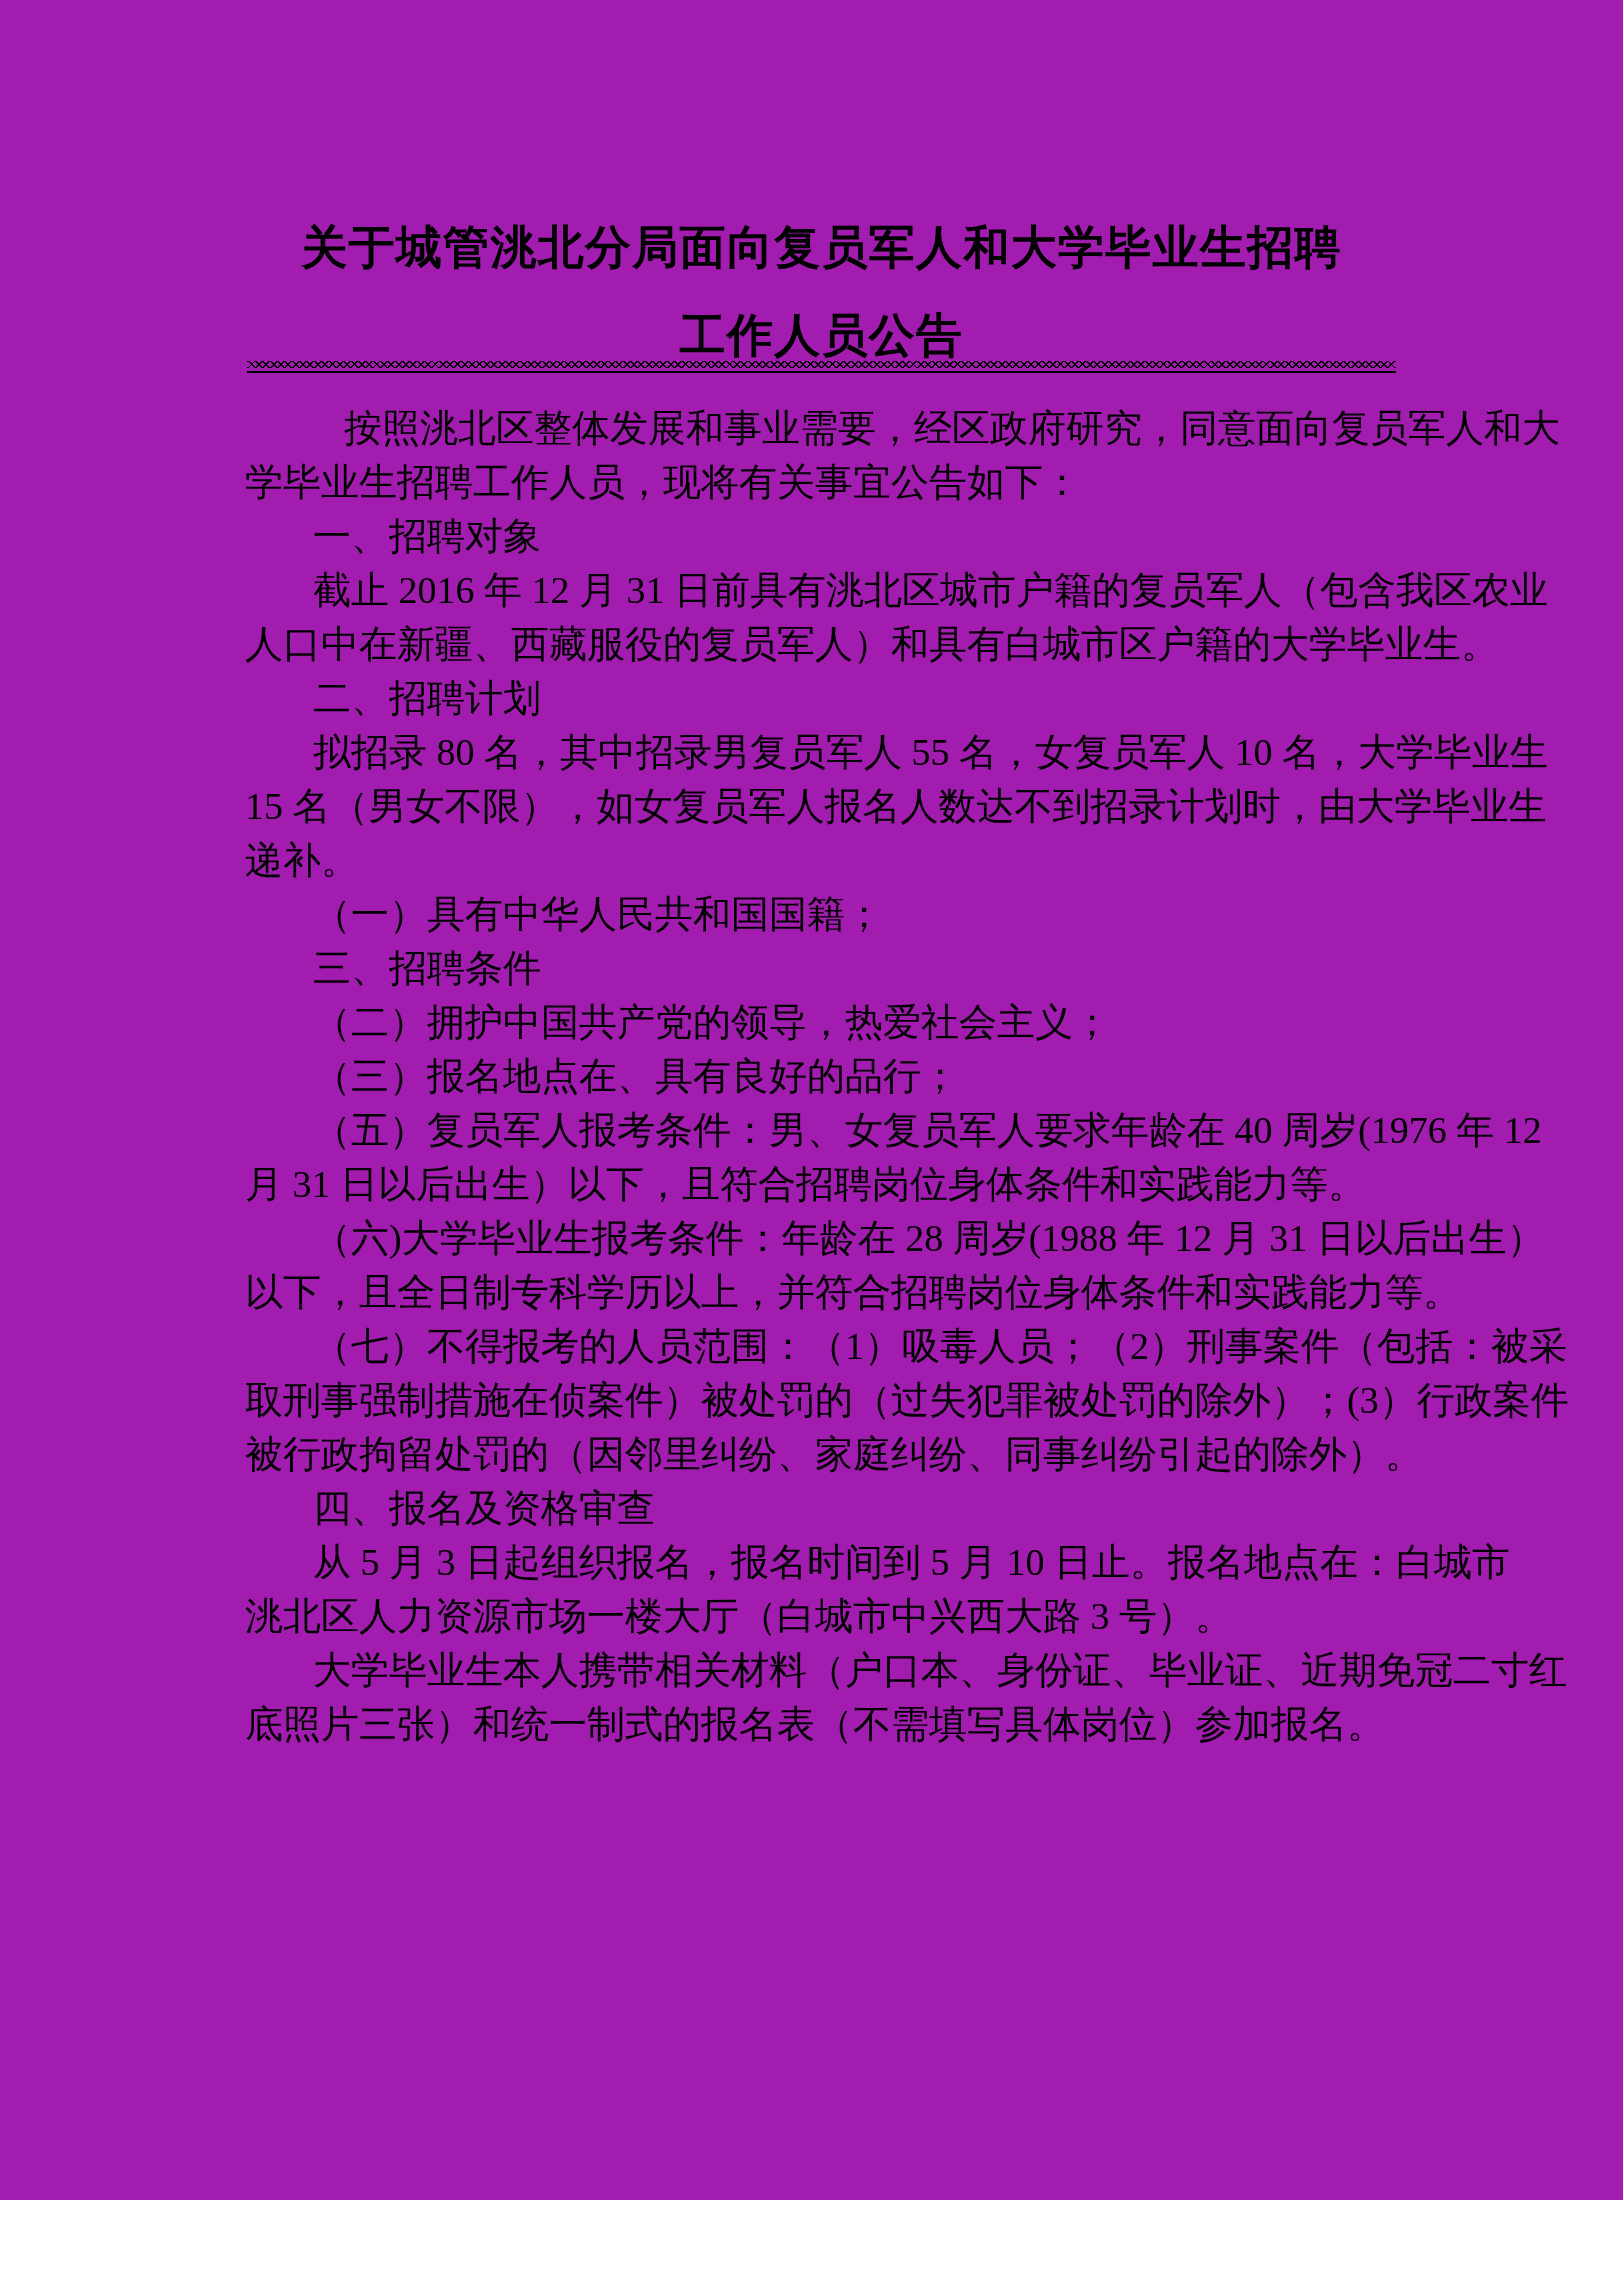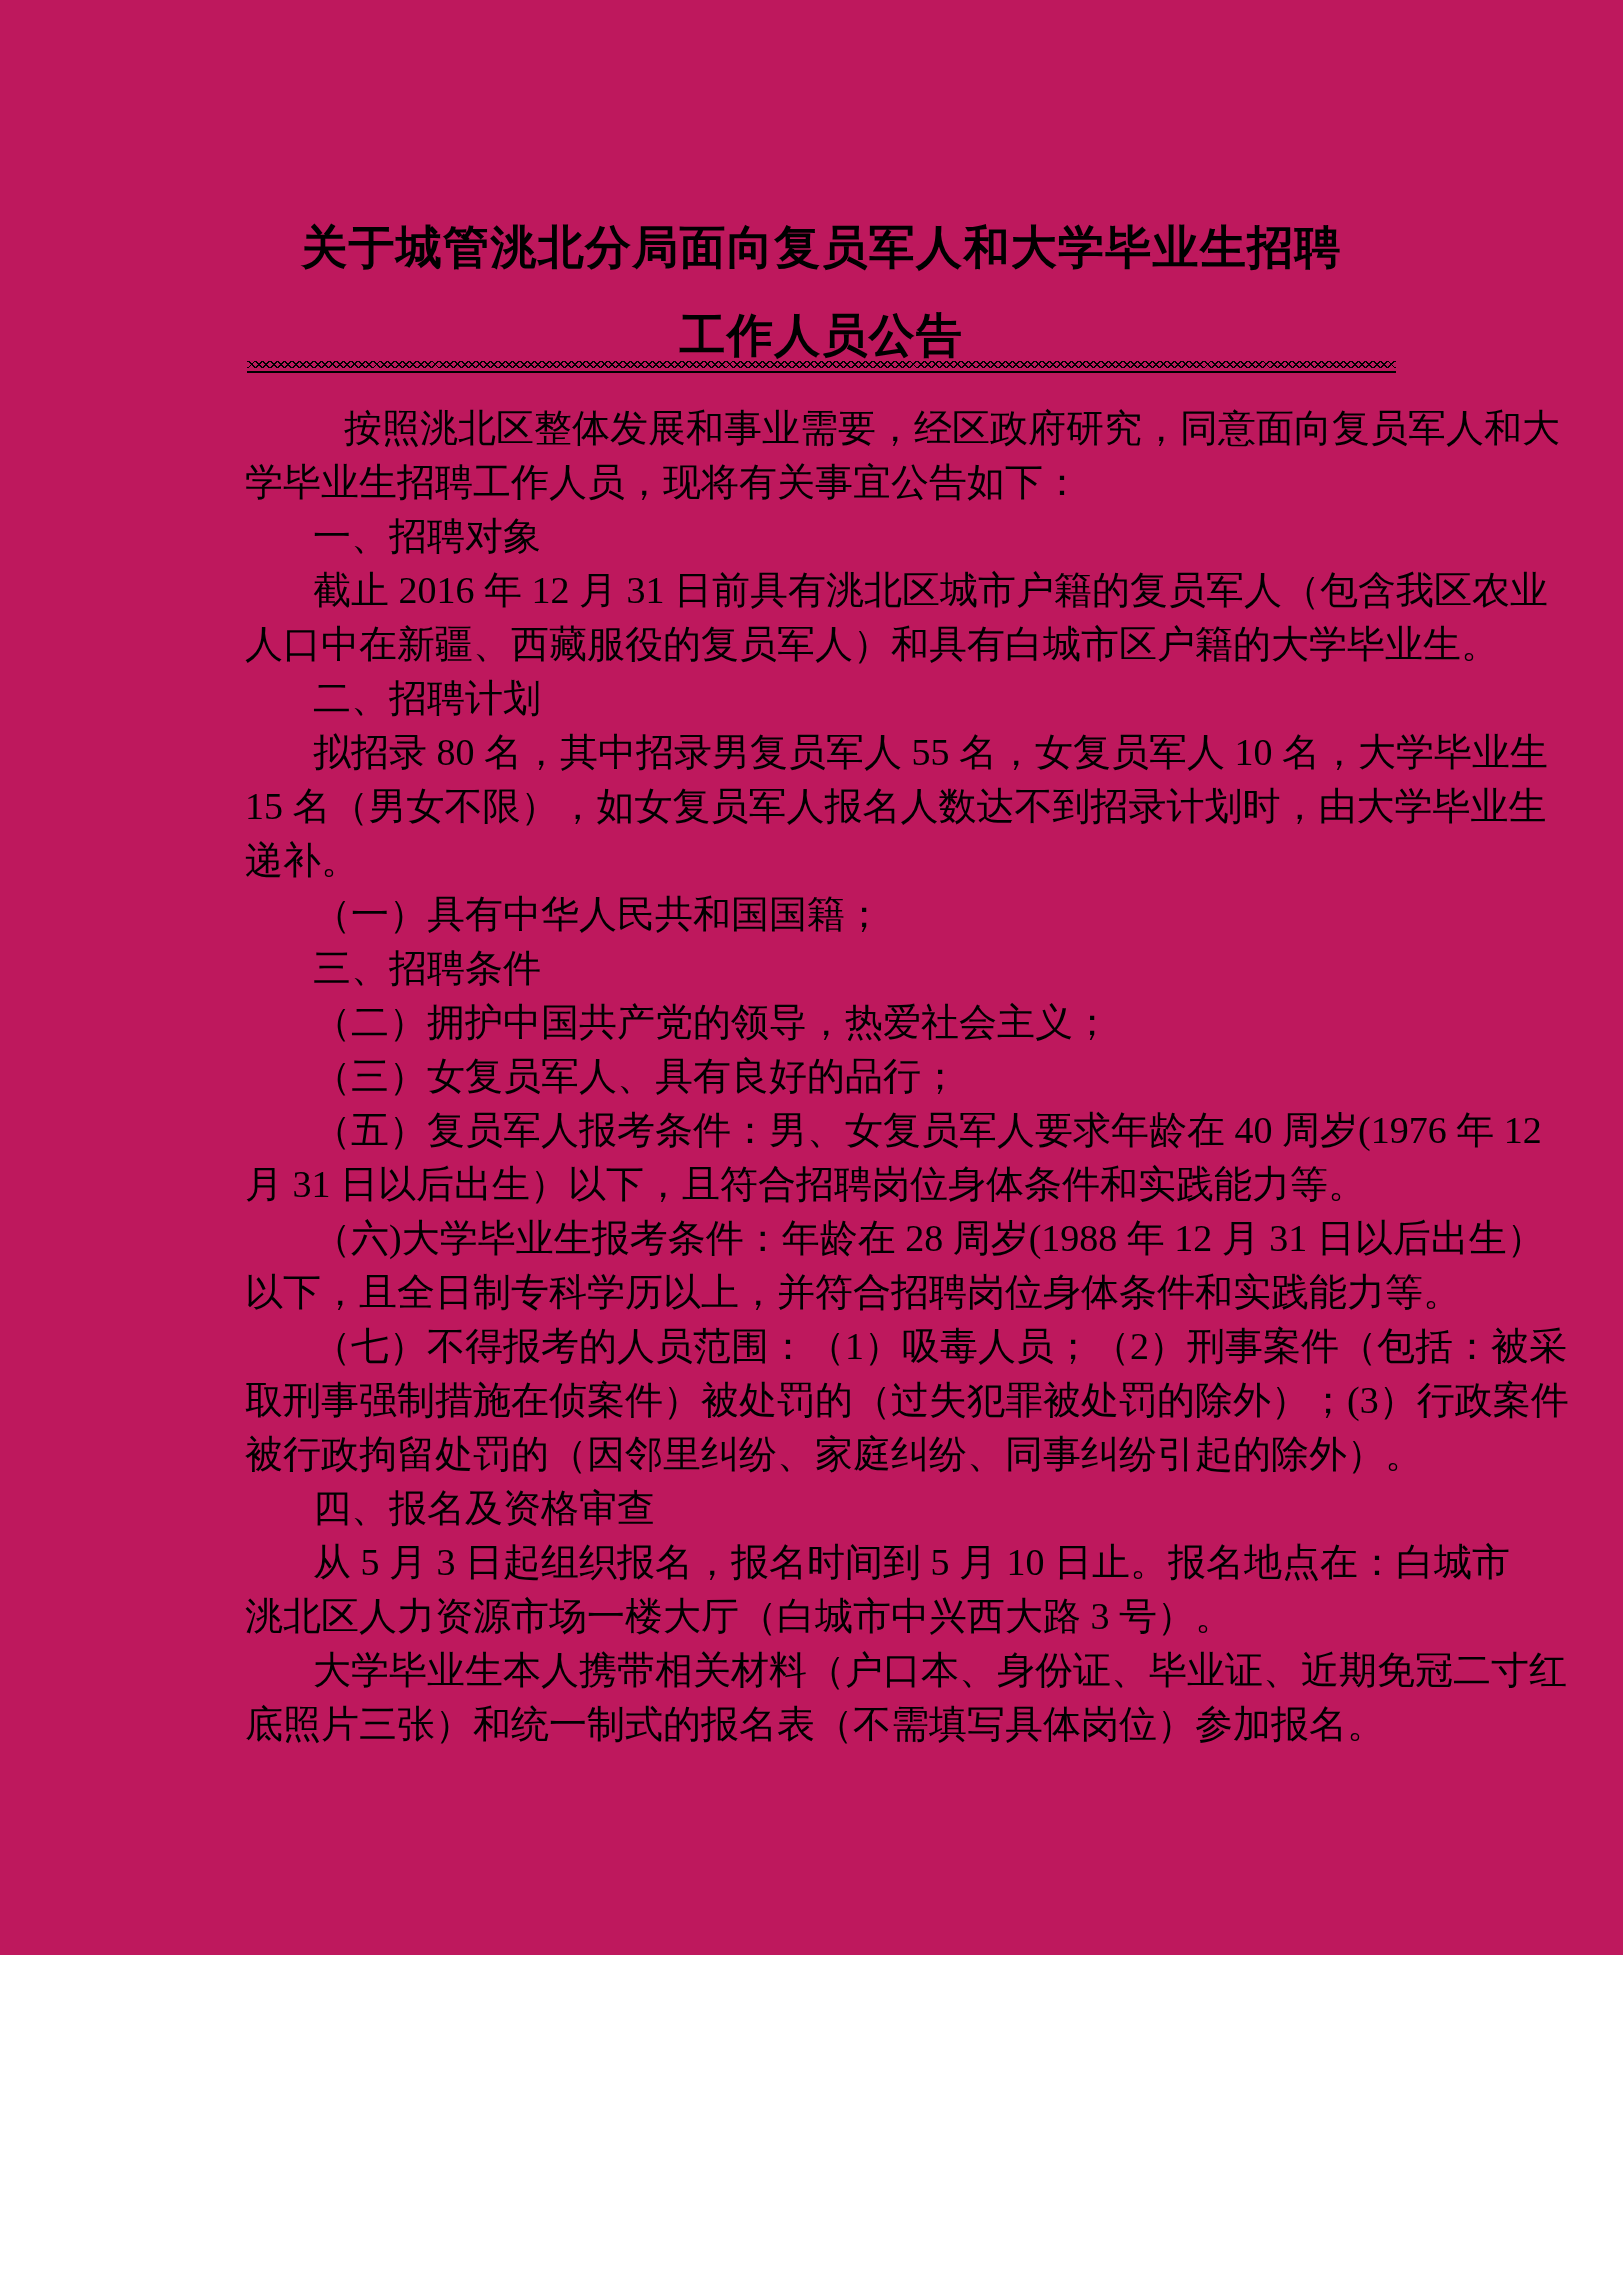--- a/index.html
+++ b/index.html
@@ -3,22 +3,22 @@
 <meta charset="utf-8">
 <style>
   html, body {
     margin: 0;
     padding: 0;
     background: #ffffff;
   }
   .page {
     position: relative;
     width: 1623px;
-    height: 1955px;
-    background: #be185d;
+    height: 2200px;
+    background: #a21caf;
     color: #000000;
     font-family: "Liberation Serif", "DejaVu Serif", serif;
     overflow: hidden;
   }
   .title {
     position: absolute;
     top: 204px;
     left: 245px;
     width: 1153px;
     text-align: center;
@@ -93,21 +93,21 @@
       <div class="para p">
         <div class="line first">（一）具有中华人民共和国国籍；</div>
       </div>
       <div class="para heading">
         <div class="line first">三、招聘条件</div>
       </div>
       <div class="para p">
         <div class="line first">（二）拥护中国共产党的领导，热爱社会主义；</div>
       </div>
       <div class="para p">
-        <div class="line first">（三）女复员军人、具有良好的品行；</div>
+        <div class="line first">（三）报名地点在、具有良好的品行；</div>
       </div>
       <div class="para p">
         <div class="line first">（五）复员军人报考条件：男、女复员军人要求年龄在 40 周岁(1976 年 12</div>
         <div class="line">月 31 日以后出生）以下，且符合招聘岗位身体条件和实践能力等。</div>
       </div>
       <div class="para p">
         <div class="line first">（六)大学毕业生报考条件：年龄在 28 周岁(1988 年 12 月 31 日以后出生）</div>
         <div class="line">以下，且全日制专科学历以上，并符合招聘岗位身体条件和实践能力等。</div>
       </div>
       <div class="para p">

